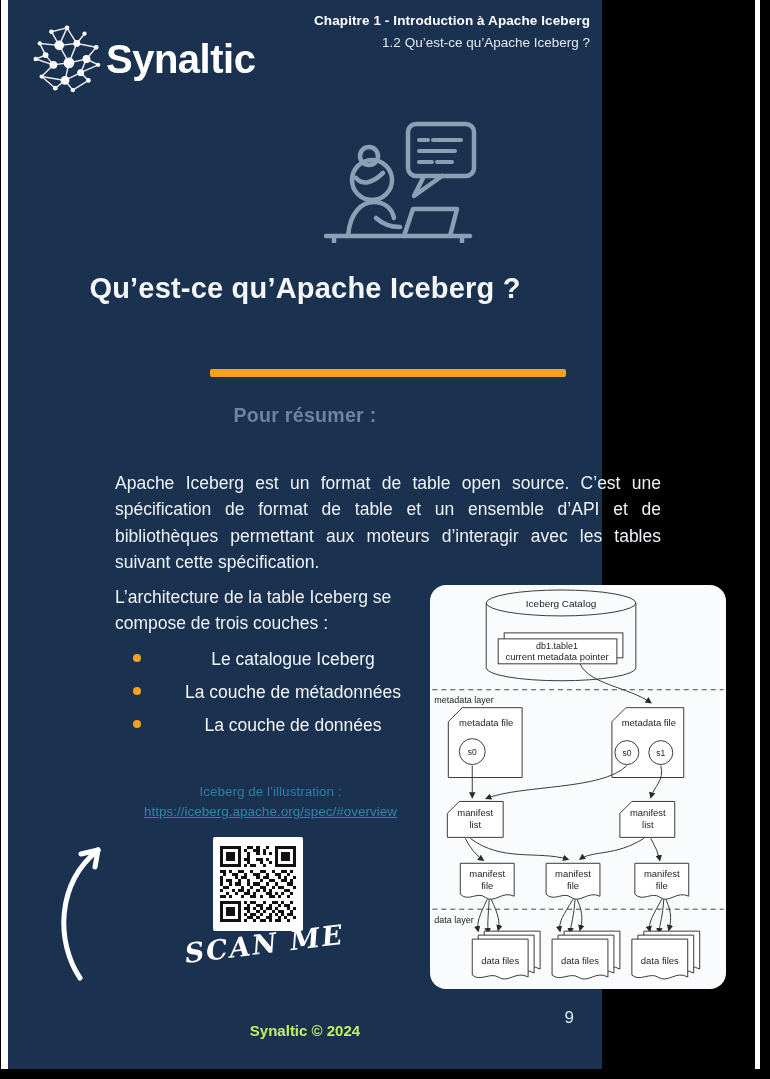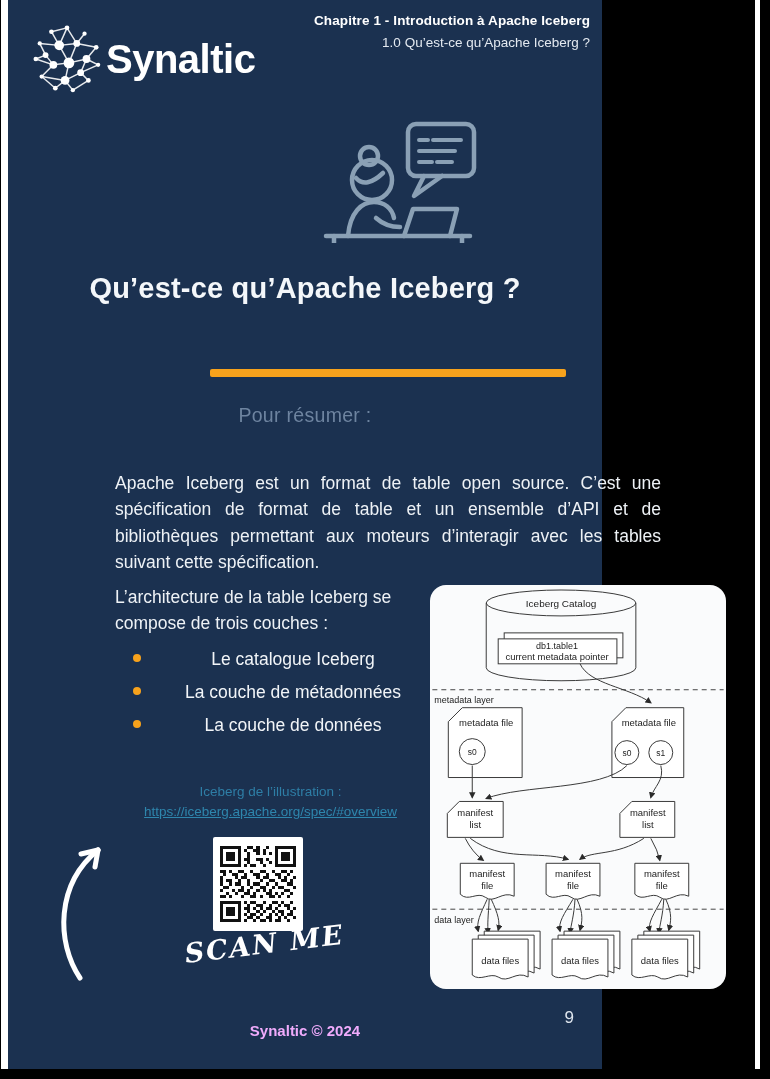--- a/index.html
+++ b/index.html
@@ -26,21 +26,21 @@
   .person{position:absolute;left:312px;top:118px;width:160px;height:122px;}
 
   
   .title{position:absolute;top:272px;left:0;width:100%;text-align:center;
     color:#f4f7fa;font-size:29px;font-weight:700;letter-spacing:.2px;}
 
   .orange-bar{position:absolute;left:202px;top:369px;width:356px;height:8px;
     border-radius:2px;}
 
   .lead{position:absolute;top:404px;left:0;width:100%;text-align:center;
-    font-size:19.5px;font-weight:normal;color:#6e84a0;letter-spacing:.3px;}
+    font-size:19.5px;font-weight:bold;color:#6e84a0;letter-spacing:.3px;}
 
   .paragraph{position:absolute;left:107px;top:452px;width:546px;
     color:#eef2f6;font-size:17.5px;line-height:1.52;text-align:justify;}
 
   .arch{position:absolute;left:107px;top:584px;width:312px;
     color:#eef2f6;font-size:17.5px;line-height:1.5;}
   .bullets{margin-top:9px;}
   .bullet{position:relative;padding-left:44px;margin-top:7px;color:#f2f5f8;text-align:center;}
   .bullet::before{content:"";position:absolute;left:18px;top:8px;width:8px;height:8px;
     border-radius:50%;background:var(--orange);}
@@ -61,34 +61,34 @@
 
   
   .panel{position:absolute;left:422px;top:585px;width:296px;height:404px;
     background:#fafbfc;border-radius:16px;}
   .panel svg{width:296px;height:404px;display:block;}
   .dg-label{font-family:"Liberation Sans",sans-serif;fill:#1c1c1c;}
   .dg-line{stroke:#3a3a3a;fill:none;stroke-width:1;}
   .dg-shape{stroke:#3a3a3a;fill:#ffffff;stroke-width:1;}
 
   .footer-copy{position:absolute;left:0;top:1022px;width:100%;text-align:center;
-    color:#f0abfc;font-weight:bold;font-size:15px;}
+    color:#bef264;font-weight:bold;font-size:15px;}
   .page-num{position:absolute;right:28px;top:1008px;color:#dfe6ee;font-size:17px;}
 </style>
 </head>
 <body>
 
 <div class="edge edge-left"></div>
 <div class="edge edge-right"></div>
 
 <div class="page" style="--orange:#f7a21c;">
 
   <div class="header">
     <div class="chapter">Chapitre 1 - Introduction à Apache Iceberg</div>
-    <div class="section">1.0 Qu’est-ce qu’Apache Iceberg ?</div>
+    <div class="section">1.2 Qu’est-ce qu’Apache Iceberg ?</div>
   </div>
 
   <div class="logo">
     <svg viewBox="0 0 76 76">
       <g stroke="#ffffff" stroke-width="1.5" opacity="0.9">
         <line x1="38" y1="6" x2="30" y2="24"></line>
           <line x1="38" y1="6" x2="48" y2="22"></line>
         <line x1="56" y1="12" x2="48" y2="22"></line>
           <line x1="68" y1="26" x2="58" y2="38"></line>
         <line x1="68" y1="26" x2="48" y2="22"></line>

